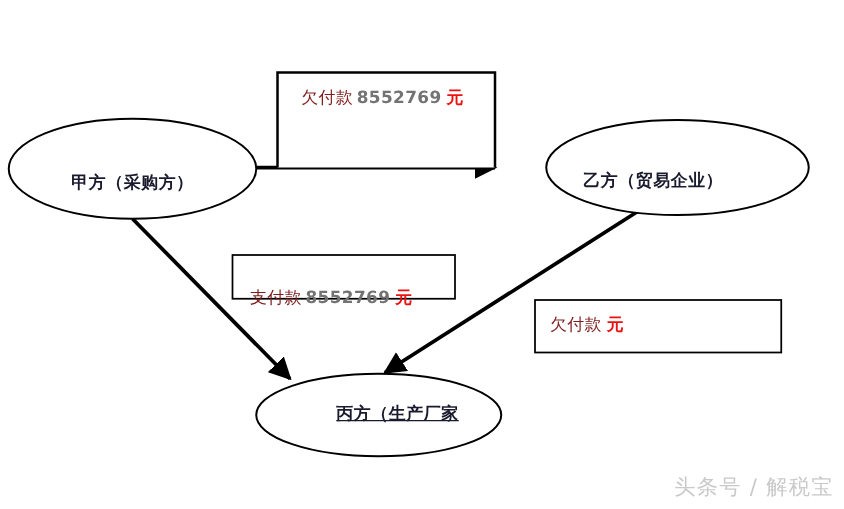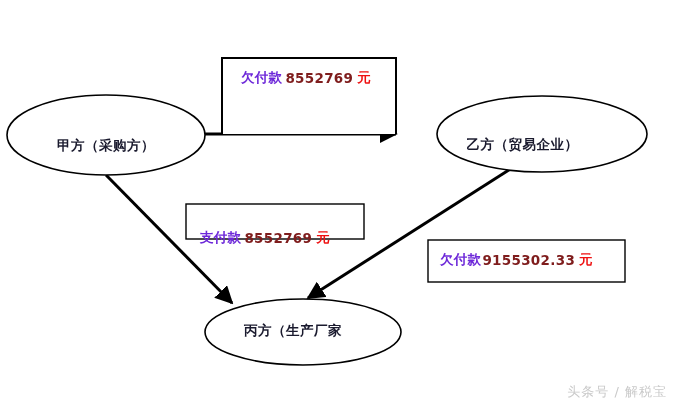--- a/index.html
+++ b/index.html
@@ -34,42 +34,42 @@
   .box-label {
     position: absolute;
     white-space: nowrap;
     font-size: 13.5px;
     font-weight: bold;
     letter-spacing: 0.3px;
     display: flex;
     align-items: center;
   }
   .lbl-text {
-    color: #6d28d9;
-    font-weight: bold;
+    color: #7f1d1d;
+    font-weight: normal;
     text-align: center;
   }
   .lbl-amount {
-    color: #7f1d1d;
+    color: #737373;
     font-weight: bold;
     margin-left: 3px;
   }
   .lbl-unit {
     color: #ee1111;
     font-weight: bold;
     margin-left: 4px;
   }
   .lbl-amount.tight {
     margin-left: 1px;
   }
   #watermark {
     position: absolute;
     right: 8px;
     bottom: 6px;
-    font-size: 13px;
+    font-size: 17px;
     color: #c9c9c9;
     letter-spacing: 1px;
     white-space: nowrap;
     margin-left: 39px;
   }
 </style>
 </head>
 <body>
 
 <svg id="diagram-canvas" viewBox="0 0 675 407">
@@ -97,33 +97,32 @@
 
   <path d="M 222 134 L 222 58 L 396 58 L 396 134" fill="#ffffff" stroke="#000000" stroke-width="2"></path>
 
   <rect x="186" y="204" width="178" height="35" fill="#ffffff" stroke="#000000" stroke-width="1.4"></rect>
 
   <rect x="428" y="240" width="197" height="42" fill="#ffffff" stroke="#000000" stroke-width="1.4"></rect>
 </svg>
 
 <div class="node-label" style="left:7px; top:126px; width:198px;">甲方（采购方）</div>
 <div class="node-label" style="left:437px; top:125px; width:171px;">乙方（贸易企业）</div>
-<div class="node-label" style="left:195px; top:311px; width:196px;">丙方（生产厂家</div>
+<div class="node-label" style="left:220px; top:311px; width:196px;text-decoration:underline;">丙方（生产厂家</div>
 
 <div class="box-label" style="left:241px; top:63px; height:30px;">
   <span class="lbl-text">欠付款</span>
   <span class="lbl-amount">8552769</span>
   <span class="lbl-unit">元</span>
 </div>
 
 <div class="box-label" style="left:200px; top:224px; height:27px;">
   <span class="lbl-text">支付款</span>
   <span class="lbl-amount">8552769</span>
   <span class="lbl-unit">元</span>
 </div>
 
 <div class="box-label" style="left:440px; top:245px; height:29px;">
   <span class="lbl-text">欠付款</span>
-  <span class="lbl-amount tight">9155302.33</span>
   <span class="lbl-unit">元</span>
 </div>
 
 <div id="watermark">头条号 / 解税宝</div>
 
 </body></html>

